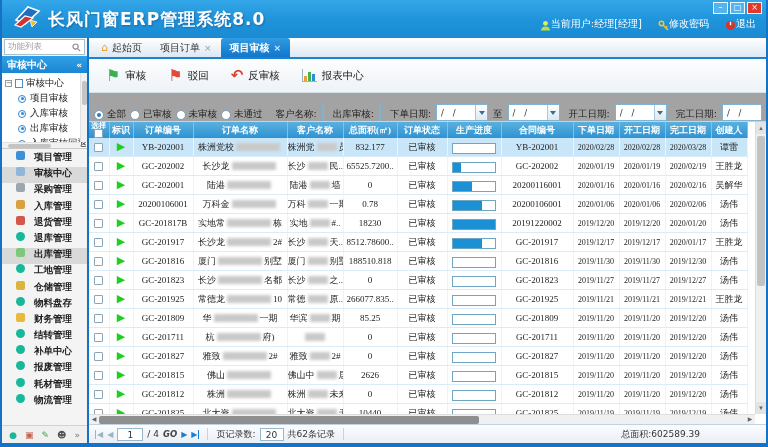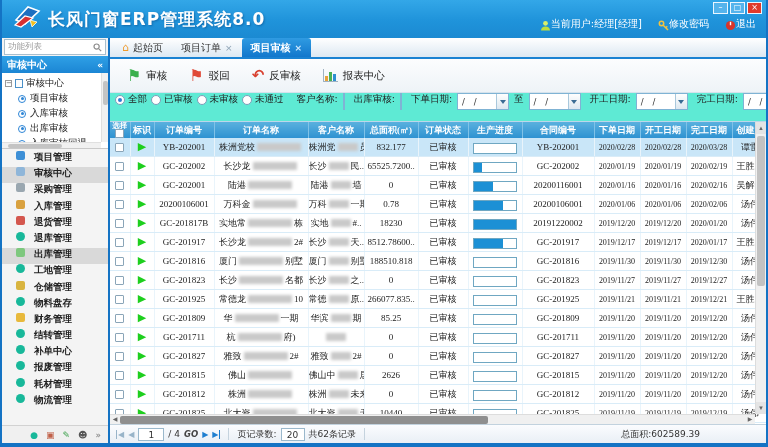--- a/index.html
+++ b/index.html
@@ -16,21 +16,21 @@
   .winbtns { position:absolute; top:2px; right:4px; display:flex; gap:2px; }
   .winbtn { width:15px; height:12px; background:#55b4ec; border:1px solid #eaf6ff; color:#fff; font-size:8px; line-height:10px; text-align:center; cursor:default; }
   .winbtn.close { background:#e03a2a; }
   .userbar { position:absolute; top:17px; right:10px; display:flex; align-items:center; gap:16px; color:#fff; font-size:10px; }
   .userbar .uitem { display:flex; align-items:flex-end; }
 
   
   .appbody { flex:1; display:flex; min-height:0; }
 
   
-  .sidebar { width:108px; flex:none; background:#f4f4f4; border-right:2px solid #1473c4; display:flex; flex-direction:column; }
+  .sidebar { width:87px; flex:none; background:#f4f4f4; border-right:2px solid #1473c4; display:flex; flex-direction:column; }
   .search { margin:1px 2px; height:16px; background:#fff; border:1px solid #a9bfce; display:flex; align-items:center; justify-content:space-between; padding:0 3px; }
   .search .ph { font-size:8.5px; color:#9b9b9b; }
   .sideheader { height:17px; background:linear-gradient(180deg,#2fa0e6,#1b86d4); color:#fff; font-size:10px; font-weight:bold;
                 display:flex; align-items:center; justify-content:space-between; padding:0 5px; flex:none; }
   .sideheader .coll { font-size:9px; }
   .treepanel { height:76px; background:#fff; border-bottom:1px solid #c9c9c9; position:relative; overflow:hidden; padding:2px 0 0 3px; flex:none; }
   .tree-root { display:flex; align-items:center; gap:3px; height:16px; font-size:9.5px; color:#222; }
   .minus { width:7px; height:7px; border:1px solid #9a9a9a; background:#fff; font-size:7px; line-height:5px; text-align:center; color:#555; flex:none; }
   .minus::before { content:"−"; }
   .docico { width:8px; height:9px; border:1px solid #4a90c8; background:#fdfdfd; flex:none; }
@@ -64,21 +64,21 @@
   .tbtn { display:flex; align-items:center; gap:5px; font-size:10.5px; color:#222; padding:4px 9px; cursor:default; }
   .flag { font-size:16px; line-height:14px; }
   .flag.green { color:#3bb04d; } .flag.red { color:#e04a38; }
   .undo { color:#d8402f; font-size:15px; font-weight:bold; line-height:13px; }
   .charticon { width:15px; height:13px; display:flex; align-items:flex-end; gap:1px; border-left:1px solid #9fb3c2; border-bottom:1px solid #9fb3c2; padding-left:1px; }
   .charticon i { display:block; width:3px; background:#2d8fd0; }
   .charticon i.b1 { height:5px; background:#e8a23a; }
   .charticon i.b2 { height:9px; background:#49b054; }
   .charticon i.b3 { height:7px; background:#2d8fd0; }
 
-  .filterbar { height:29px; flex:none; background:#5eead4; border-bottom:1px solid #bcd7ea; display:flex; align-items:flex-start;
+  .filterbar { height:29px; flex:none; background:#a3a3a3; border-bottom:1px solid #bcd7ea; display:flex; align-items:flex-end;
                font-size:9.5px; color:#222; padding:0 5px; gap:5px; overflow:hidden; white-space:nowrap; }
   .fradio { display:flex; align-items:center; margin-right:4px; }
   .radio { width:10px; height:10px; border:1px solid #7f9db9; border-radius:50%; background:#fff; display:inline-block; position:relative; margin-right:3px; flex:none; }
   .radio.on::after { content:""; position:absolute; left:2px; top:2px; right:2px; bottom:2px; border-radius:50%; background:#2d7dd2; }
   .flabel { margin-left:4px; }
   .fin { height:17px; border:1px solid #7fb3d4; background:#fff; }
   .fin.customer { width:74px; } .fin.order { width:56px; }
   .datebox { display:flex; height:17px; border:1px solid #7fb3d4; background:#fff; align-items:center; flex:none; }
   .datebox .dtxt { width:38px; font-size:8.5px; padding-left:4px; color:#333; letter-spacing:3px; }
   .datebox .dd { width:12px; height:15px; border-left:1px solid #a9c8dc; background:linear-gradient(#fefefe,#dde8f0); display:flex; align-items:center; justify-content:center; }

